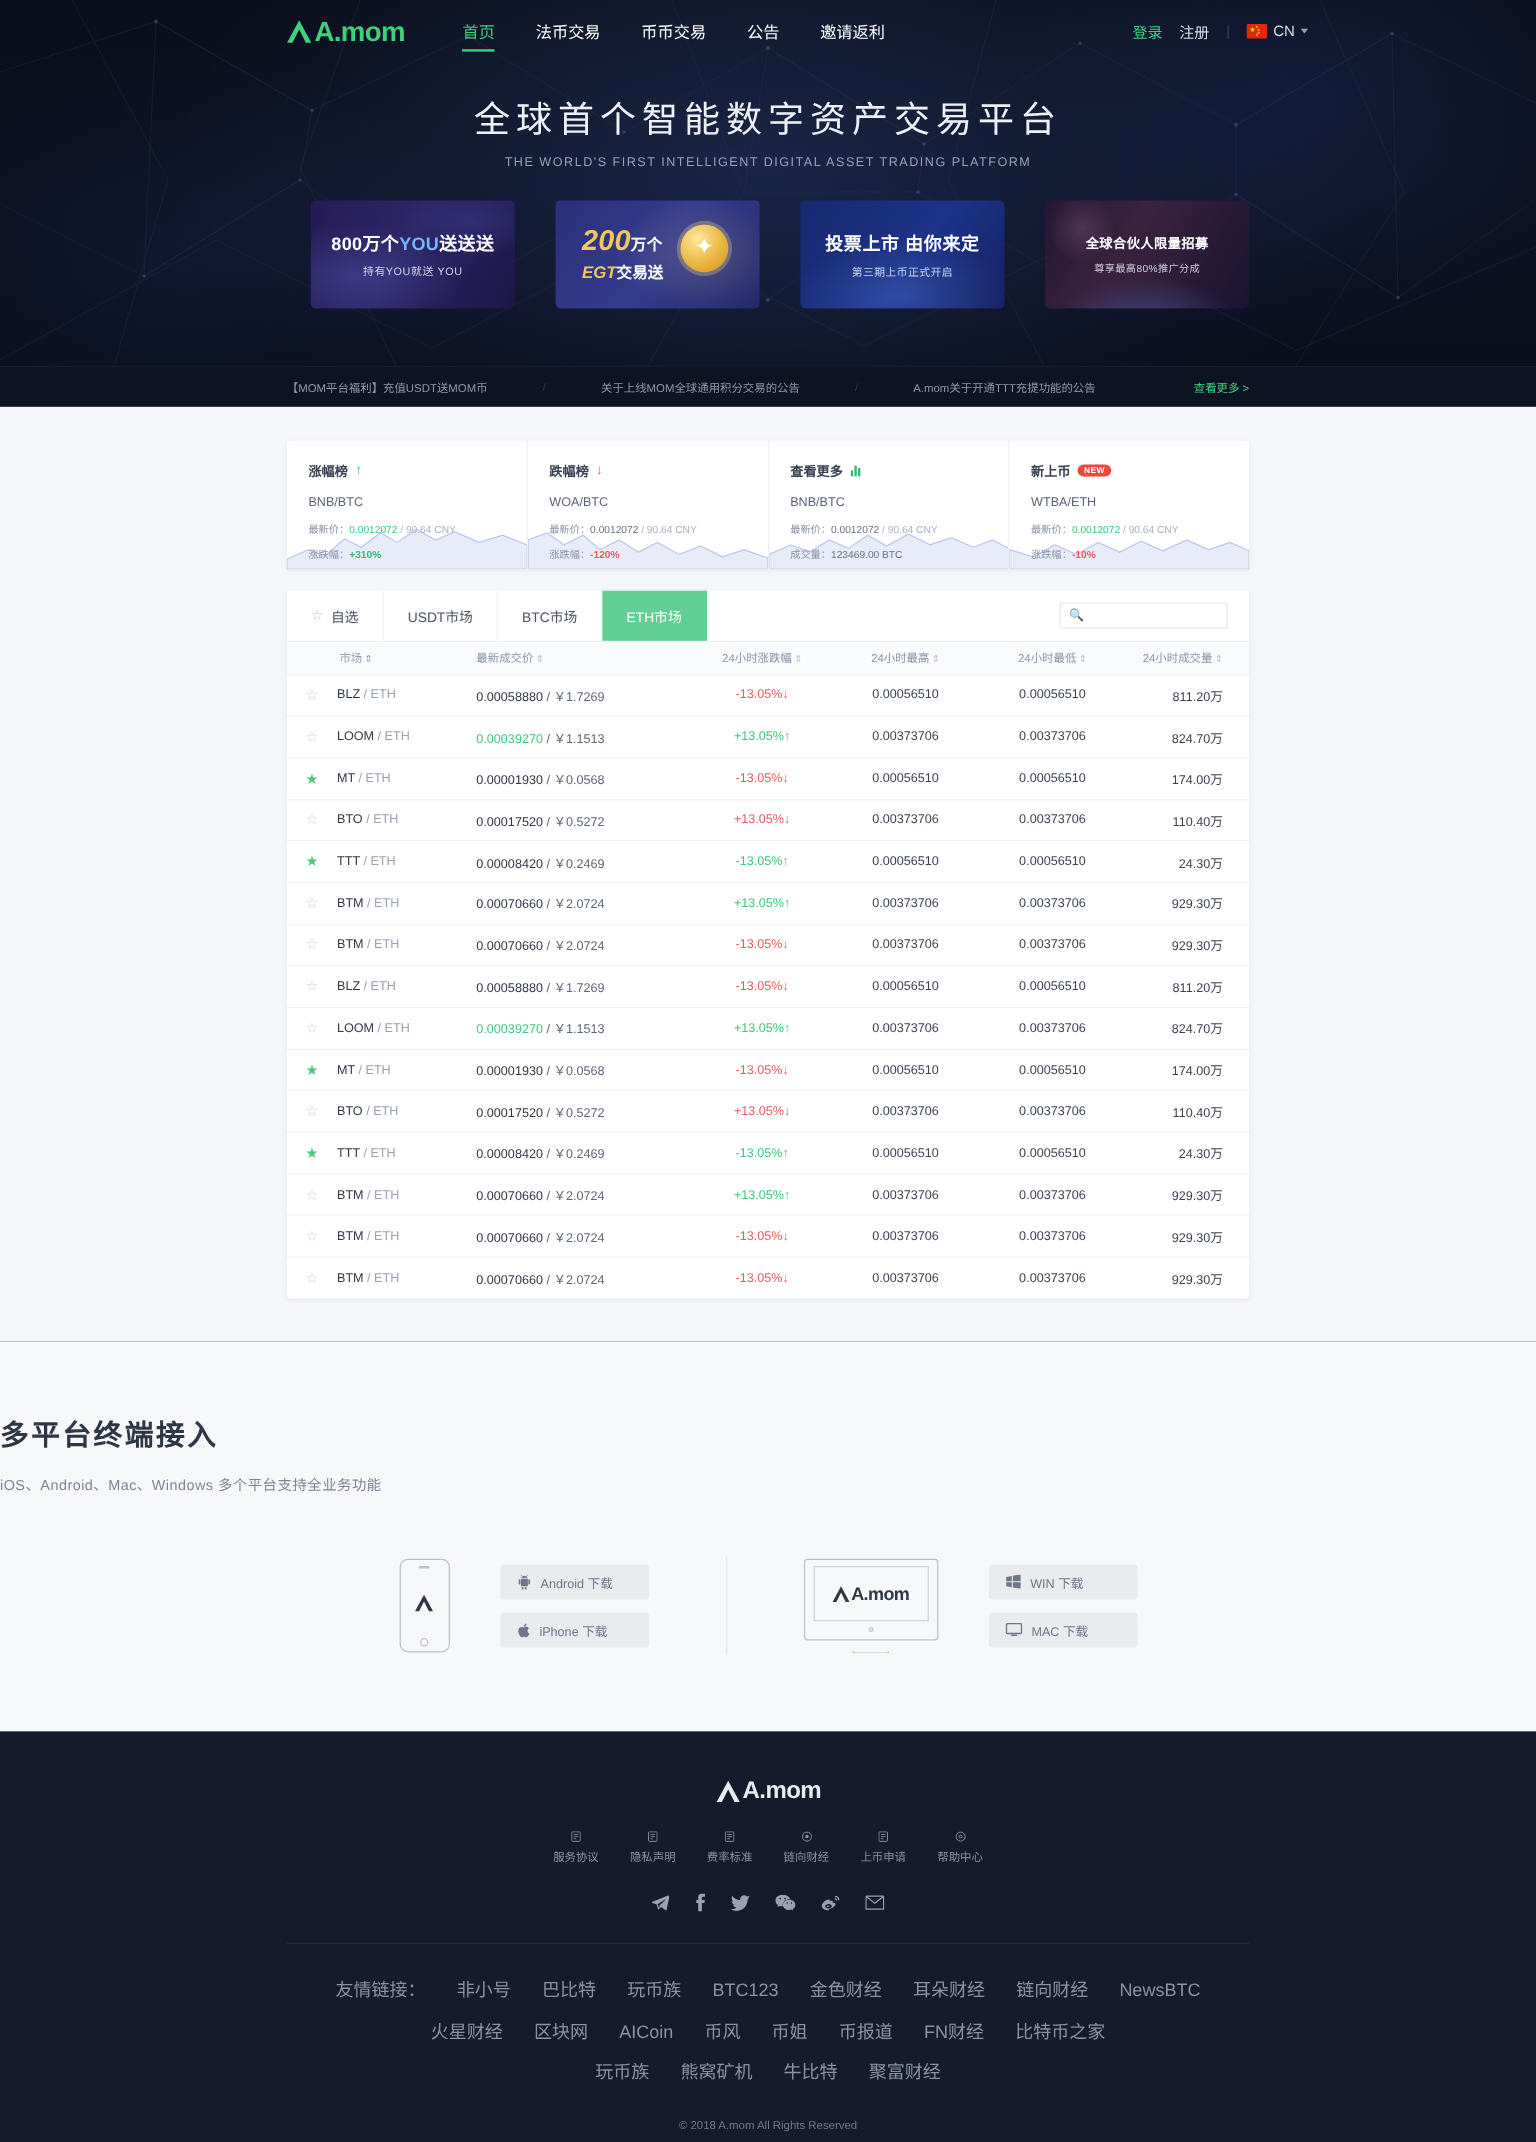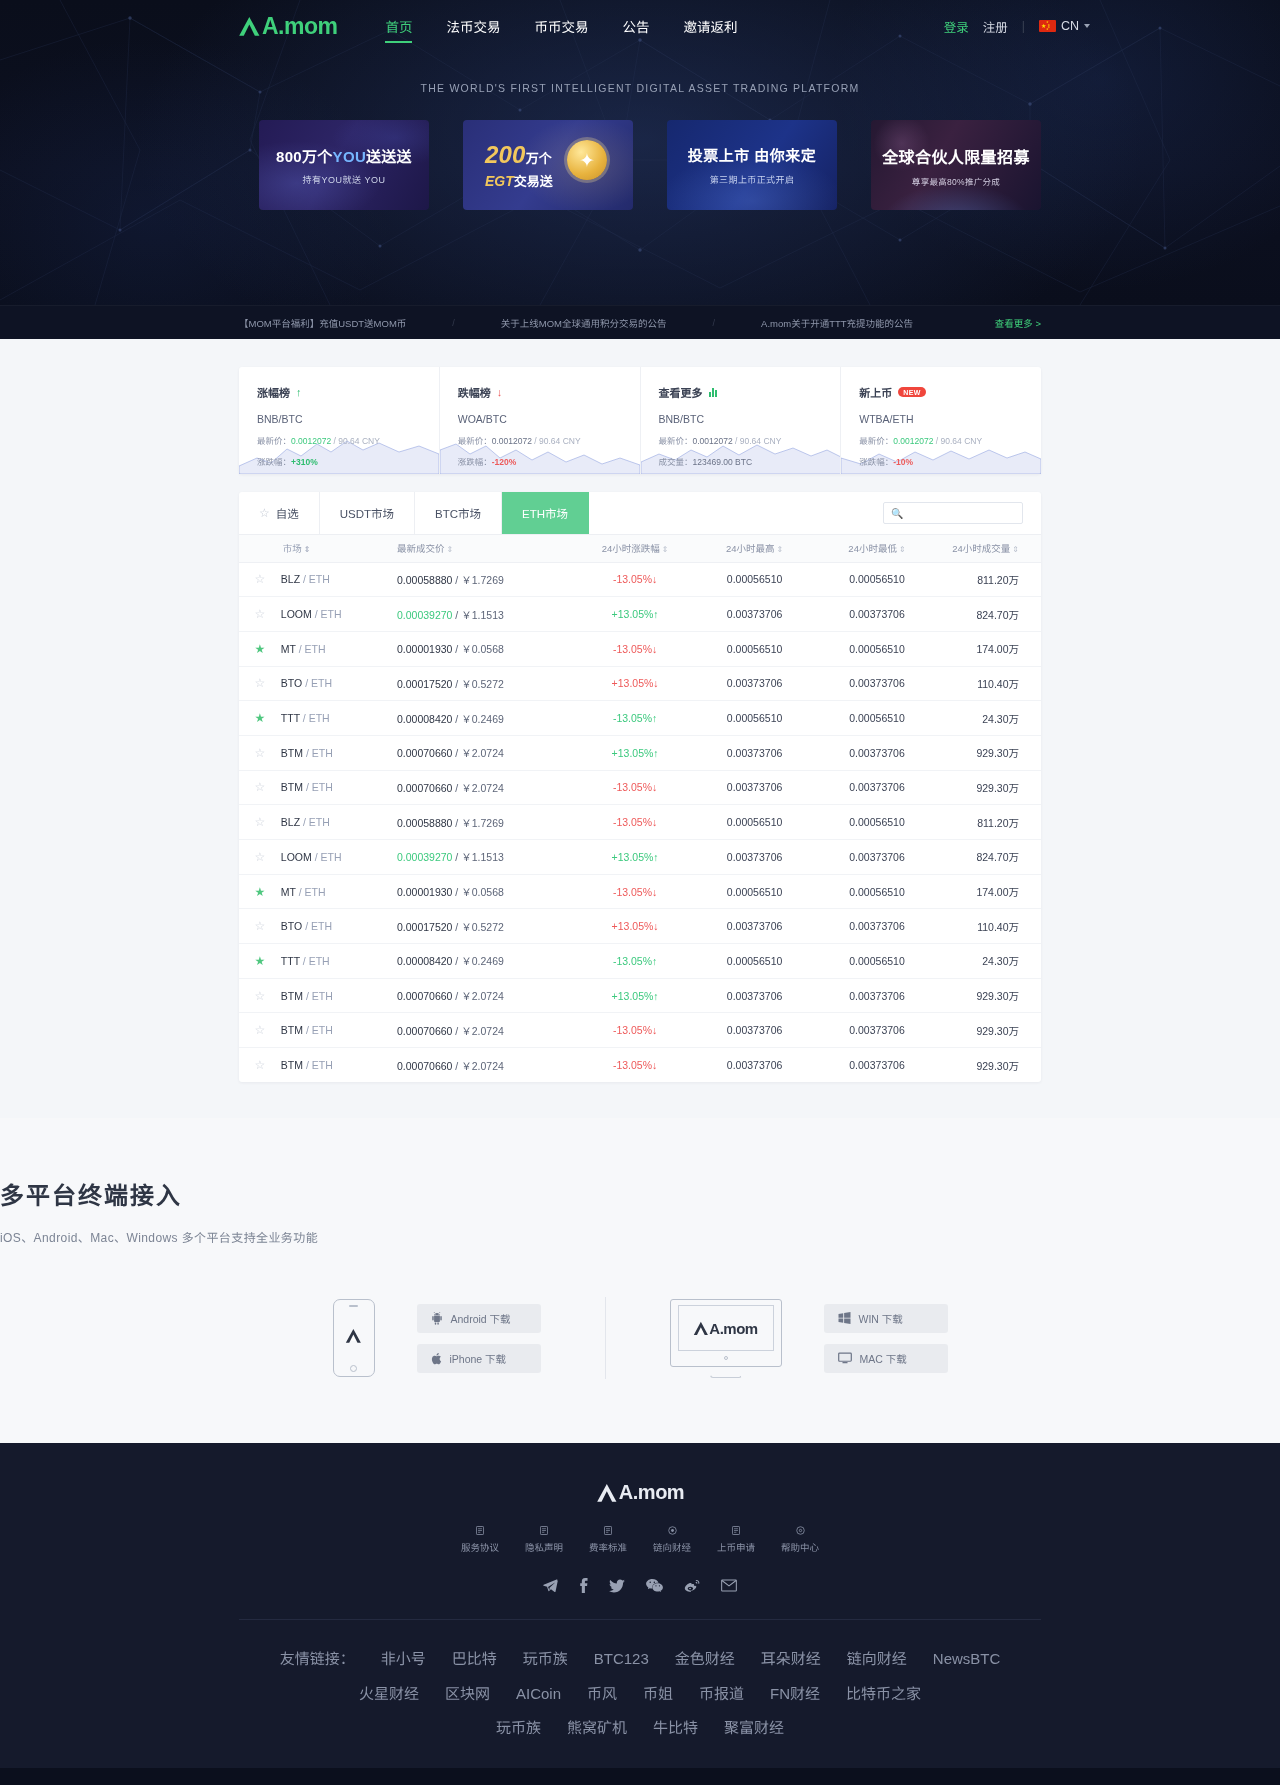--- a/index.html
+++ b/index.html
@@ -126,21 +126,21 @@
   .b2-l2 .w { color:#fff; font-style: normal; font-size: 13px;}
   .b2-coin {
     position:absolute; right: 26px; top: 20px; width: 40px; height: 40px; border-radius: 50%;
     background: radial-gradient(circle at 35% 30%, #ffe89a, #e8b33e 58%, #c8912a 100%);
     box-shadow: 0 0 0 3px rgba(255,231,150,.28);
     display:flex; align-items:center; justify-content:center; z-index:4;
   }
   .b2-coin span { color:#fff; font-size:19px; line-height:1; }
   .b3-l1 { font-size: 15px; font-weight:700; color:#fff; letter-spacing:.5px;}
   .b3-l2 { font-size: 9px; color:#c9d4f0; margin-top:8px; letter-spacing:.4px;}
-  .b4-l1 { font-size: 16px; font-weight:700; color:#fff; letter-spacing:.4px;}
+  .b4-l1 { font-size: 11px; font-weight:700; color:#fff; letter-spacing:.4px;}
   .b4-l2 { font-size: 8.5px; color:#d2cde0; margin-top:7px; letter-spacing:.3px;}
 
   
   .ann {
     background: #0e1324; height: 34px;
     display:flex; align-items:center;
     border-top: 1px solid rgba(255,255,255,.04);
   }
   .ann-in { width: 802px; margin: 0 auto; display:flex; align-items:center; }
   .ann-item { font-size: 9.5px; color:#8f97ab; cursor:pointer; white-space:nowrap; }
@@ -342,20 +342,21 @@
               <i class="s4">★</i>
               <i class="s5">★</i>
           </span>
           <span class="lang-text">CN</span>
           <span class="caret-d"></span>
         </div>
       </div>
     </nav>
 
     <div class="hero-title-box">
+      <h1 class="hero-title">全球首个智能数字资产交易平台</h1>
       <p class="hero-sub">THE WORLD'S FIRST INTELLIGENT DIGITAL ASSET TRADING PLATFORM</p>
     </div>
 
     <div class="banners">
 
       <div class="banner b1">
         <div class="b-in">
           <div class="b1-l1">
             <span>800万个</span><span class="hl">YOU</span><span>送送送</span>
           </div>
@@ -836,15 +837,16 @@
           <a>比特币之家</a>
         </div>
       <div class="f-row" id="f-row2">
           <a>玩币族</a>
           <a>熊窝矿机</a>
           <a>牛比特</a>
           <a>聚富财经</a>
         </div>
     </div>
 
+    <div class="f-copy">© 2018 A.mom All Rights Reserved</div>
   </footer>
 
 </div>
 
 </body></html>

